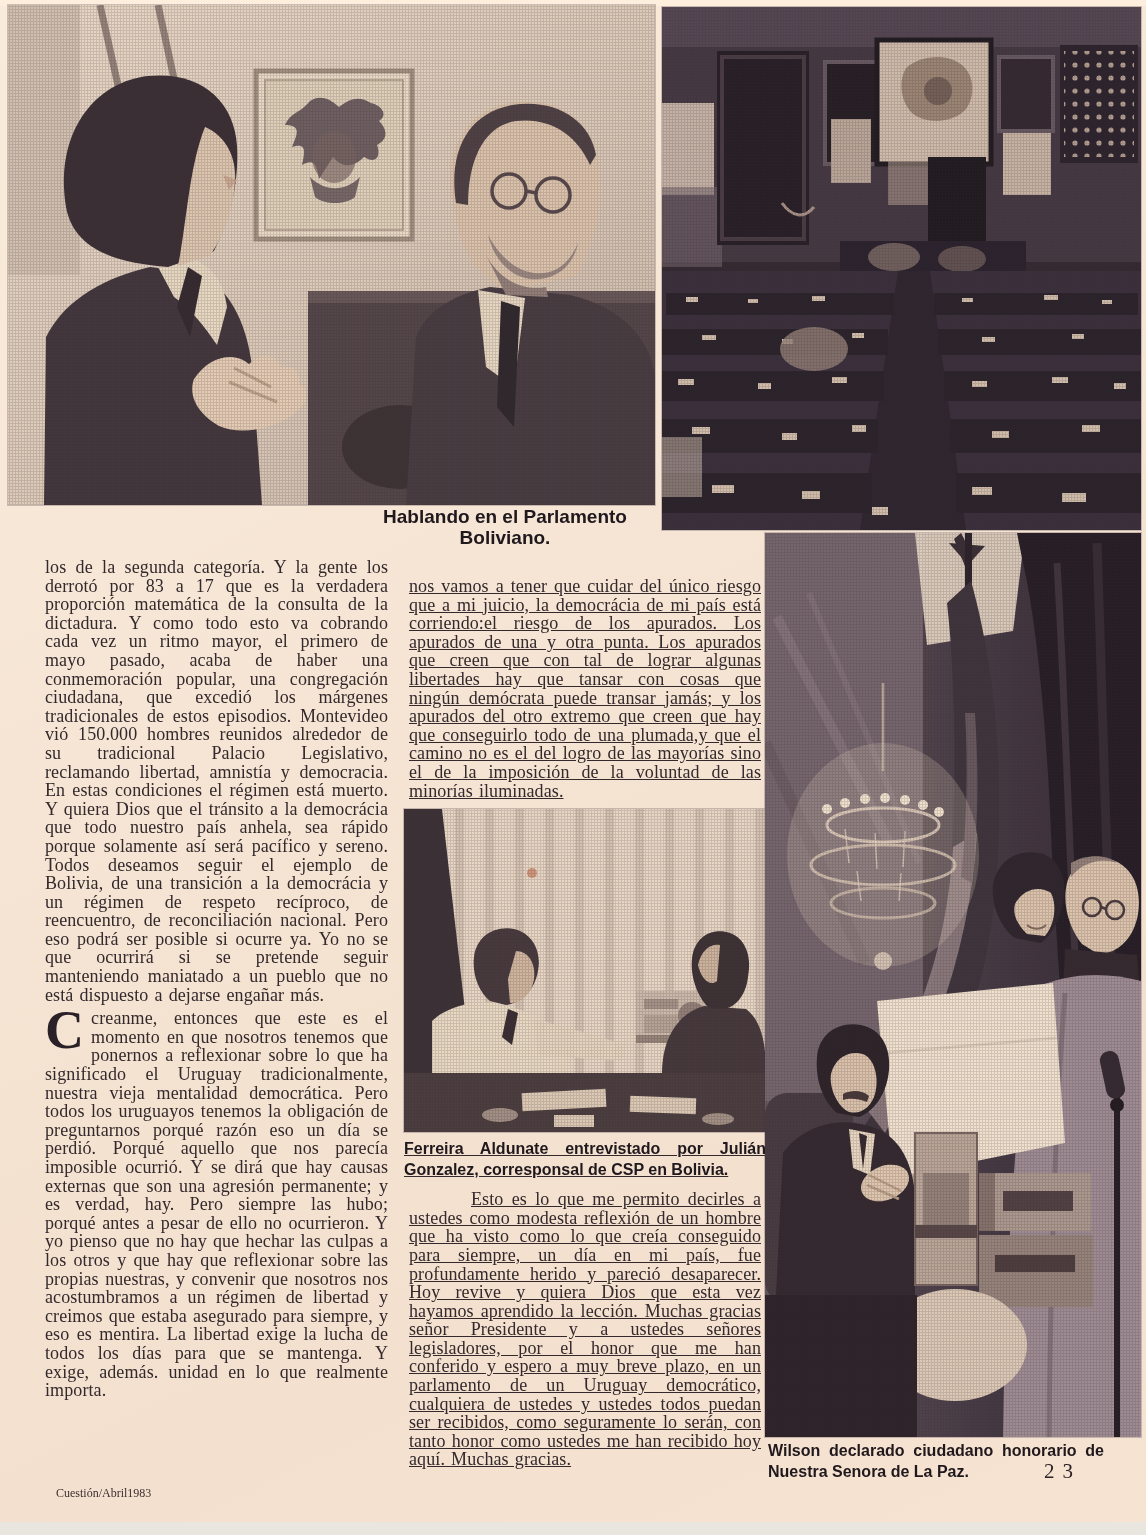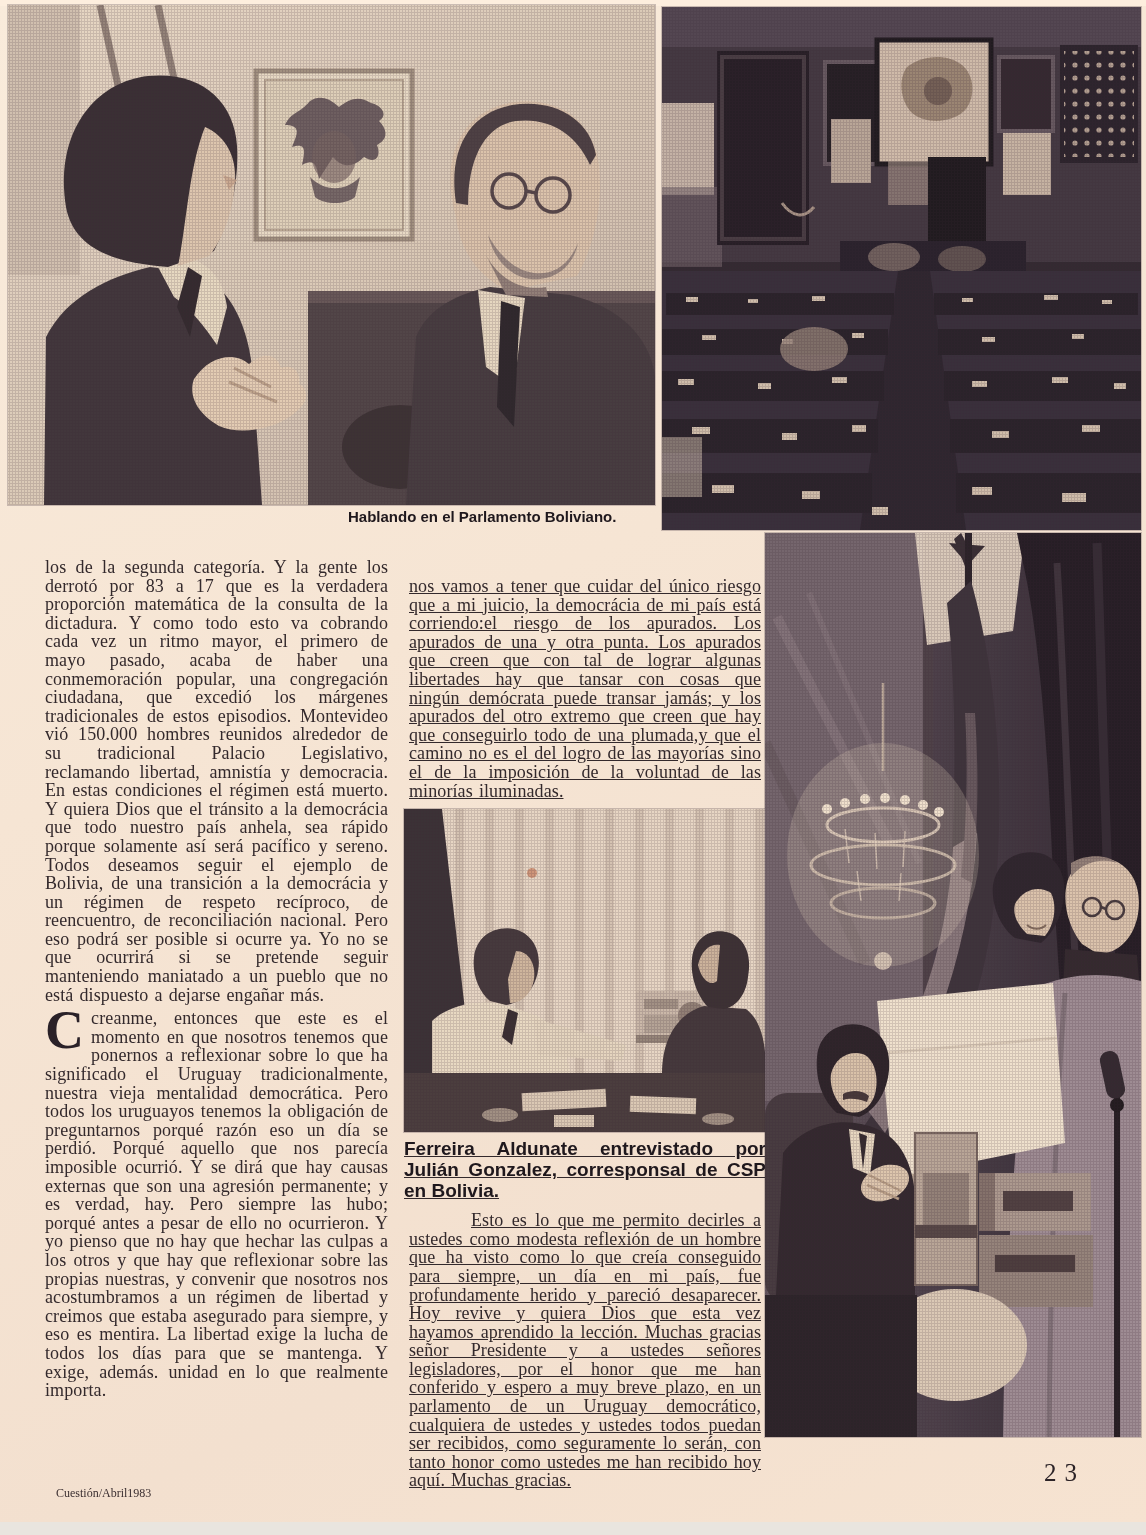--- a/index.html
+++ b/index.html
@@ -28,27 +28,27 @@
   .col{position:absolute;}
   .col-left{left:40px;top:553px;width:353px;}
   .col-mid{left:404px;top:572px;width:362px;text-decoration:underline;}
   p.body{margin:5px;text-align:justify;font-size:18px;line-height:18.6px;
          letter-spacing:.1px;word-spacing:1.5px;color:#33292c;hyphens:auto;}
   p.indent{text-indent:62px;}
   .dropcap{float:left;font-size:54px;line-height:40px;padding:1px 7px 0 0;
            font-weight:700;color:#2a2128;font-family:"Liberation Serif",serif;}
 
   .caption{font-family:"Liberation Sans", sans-serif;font-weight:700;color:#1f181d;
-           font-size:19px;line-height:21px;}
-  .cap-top{position:absolute;left:348px;top:506px;width:314px;text-align:left;font-size:15px;}
+           font-size:16px;line-height:21px;}
+  .cap-top{position:absolute;left:348px;top:506px;width:314px;text-align:center;font-size:19px;}
   .cap-mid{margin-top:6px;text-align:justify;}
   .cap-wilson{position:absolute;left:768px;top:1440px;width:336px;text-align:justify;}
 
   .footer{position:absolute;left:56px;top:1486px;font-size:12px;color:#3a2e30;}
-  .pagenum{position:absolute;left:1044px;top:1459px;font-size:25px;letter-spacing:8px;color:#2c2327;}
+  .pagenum{position:absolute;left:1044px;top:1459px;font-size:21px;letter-spacing:8px;color:#2c2327;}
 </style>
 </head>
 <body>
 
 <div class="page">
   <div class="top-strip"></div>
 
   <div class="photo ht p-topleft">
     <svg viewBox="0 0 647 500" preserveAspectRatio="none">
       <defs>
@@ -344,18 +344,19 @@
       <ellipse cx="190" cy="812" rx="72" ry="56" fill="#d9c8b5"></ellipse>
       <rect x="0" y="762" width="152" height="142" fill="#1c151d"></rect>
       <g>
         <rect x="349" y="560" width="6" height="344" fill="#150f15"></rect>
         <rect x="338" y="518" width="19" height="48" rx="9" fill="#241c24" transform="rotate(-12 347 542)"></rect>
         <circle cx="352" cy="572" r="7" fill="#120d12"></circle>
       </g>
     </svg>
   </div>
 
+  <div class="caption cap-wilson">Wilson declarado ciudadano honorario de Nuestra Senora de La Paz.</div>
 
   <div class="footer">Cuestión/Abril1983</div>
   <div class="pagenum">23</div>
 
   <div class="bottom-strip"></div>
 </div>
 
 </body></html>

